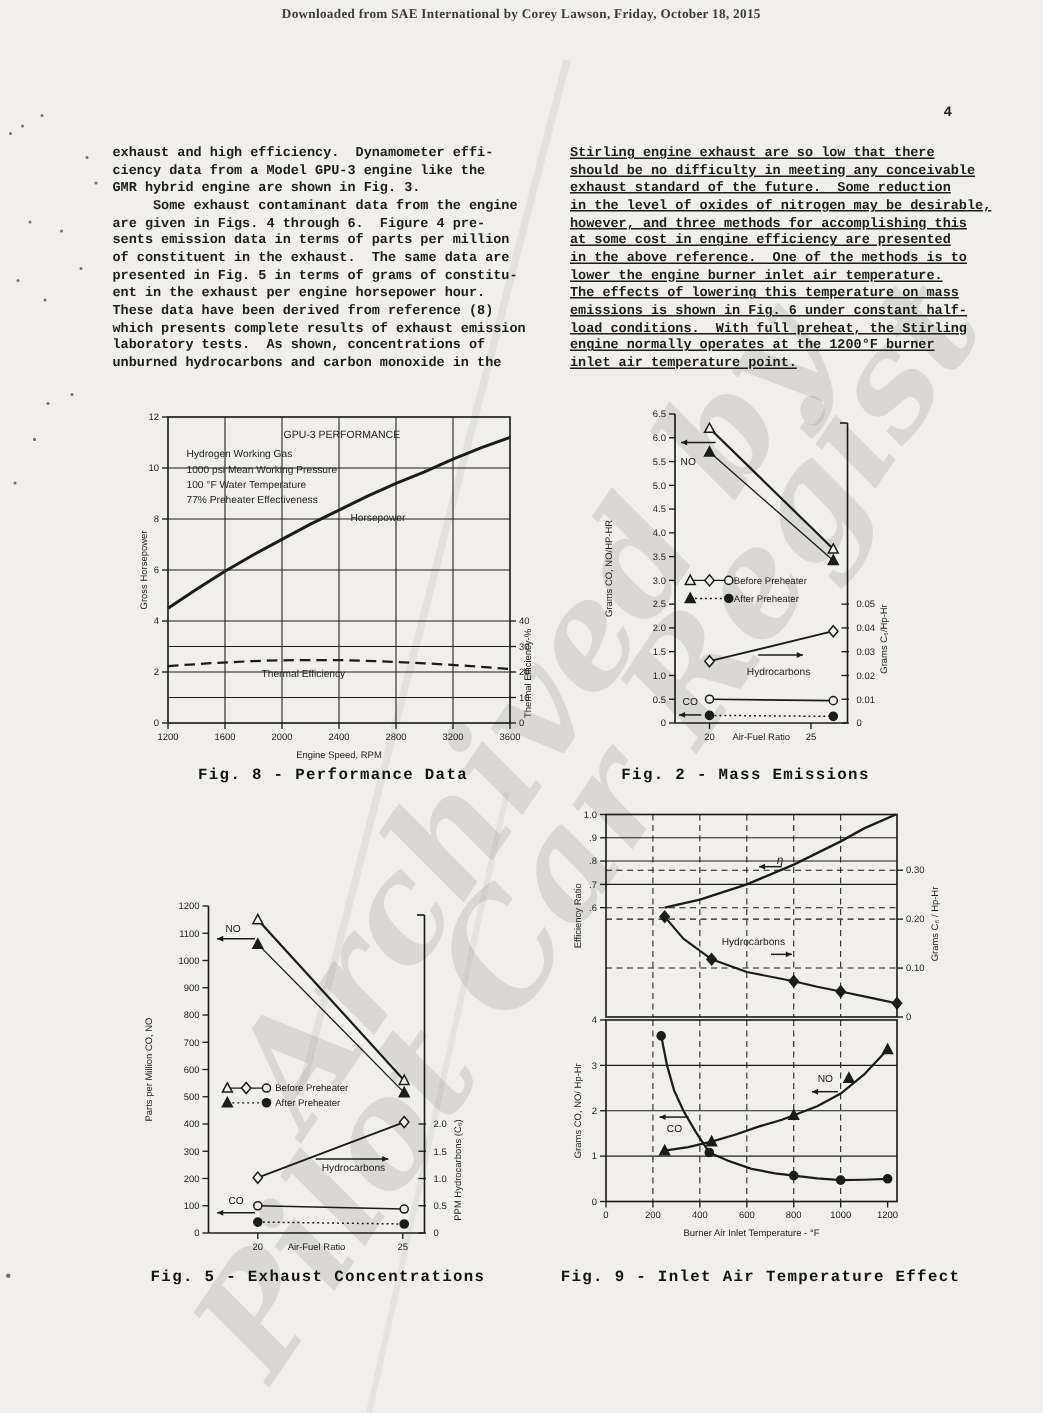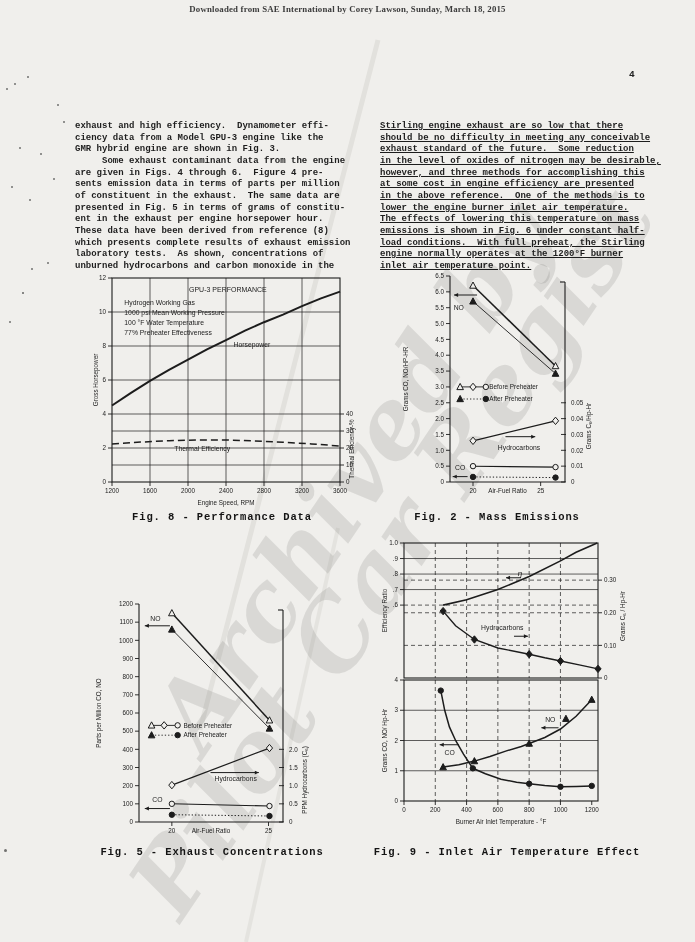--- a/index.html
+++ b/index.html
@@ -5,21 +5,21 @@
   html,body{margin:0;padding:0;}
   body{width:695px;height:942px;position:relative;background:#f0efec;overflow:hidden;
        font-family:"Liberation Sans",sans-serif;}
   .banner{position:absolute;top:4px;left:0;right:0;text-align:center;
           font-family:"Liberation Serif",serif;font-weight:bold;font-size:8.8px;
           color:#3b3b3b;letter-spacing:.2px;z-index:2;}
   .pagenum{position:absolute;left:629px;top:69px;font-family:"Liberation Mono",monospace;
            font-weight:bold;font-size:9.5px;color:#222;z-index:2;}
   .col{position:absolute;top:97px;white-space:pre;z-index:2;
        font-family:"Liberation Mono",monospace;font-weight:bold;font-size:9px;
-       line-height:11.65px;color:#1d1d1d;margin-top:24px;}
+       line-height:11.65px;color:#1d1d1d;}
   .col.left{left:75px;}
   .col.right{left:380px;text-decoration:underline;}
   .caption{position:absolute;z-index:2;text-align:center;color:#141414;
            font-family:"Liberation Mono",monospace;font-weight:bold;font-size:10.5px;
            letter-spacing:.9px;}
   svg.chart{position:absolute;overflow:visible;z-index:2;}
   svg.chart text{font-family:"Liberation Sans",sans-serif;}
   .wm{position:absolute;z-index:0;pointer-events:none;white-space:nowrap;
       font-family:"DejaVu Serif",serif;font-style:italic;font-weight:bold;
       color:#2b2b28;opacity:.11;font-size:96px;}
@@ -32,21 +32,21 @@
 <body>
 
 <svg id="scanlines" width="695" height="942">
   <line x1="378" y1="40" x2="200" y2="730" stroke="#e2e1dd" stroke-width="5"></line>
   <line x1="338" y1="528" x2="246" y2="942" stroke="#e4e3df" stroke-width="4"></line>
 </svg>
 
 <div class="wm wm1">Archived by</div>
 <div class="wm wm2">Pilot Car Regist</div>
 
-<div class="banner">Downloaded from SAE International by Corey Lawson, Sunday, March 18, 2015</div>
+<div class="banner">Downloaded from SAE International by Corey Lawson, Friday, October 18, 2015</div>
 <div class="pagenum">4</div>
 
 <div class="col left">exhaust and high efficiency.  Dynamometer effi-
 ciency data from a Model GPU-3 engine like the
 GMR hybrid engine are shown in Fig. 3.
      Some exhaust contaminant data from the engine
 are given in Figs. 4 through 6.  Figure 4 pre-
 sents emission data in terms of parts per million
 of constituent in the exhaust.  The same data are
 presented in Fig. 5 in terms of grams of constitu-

